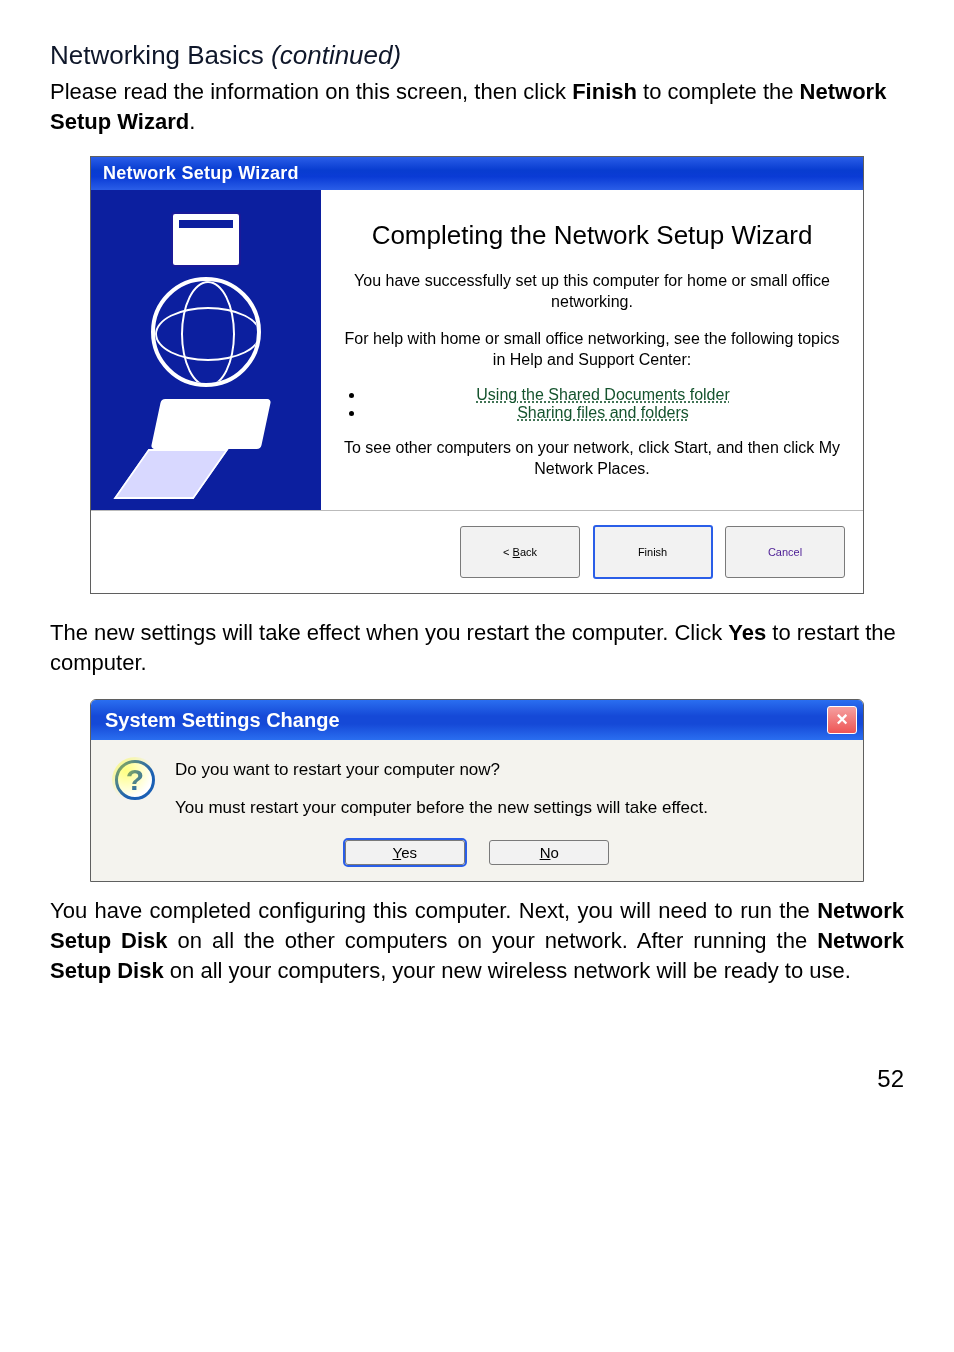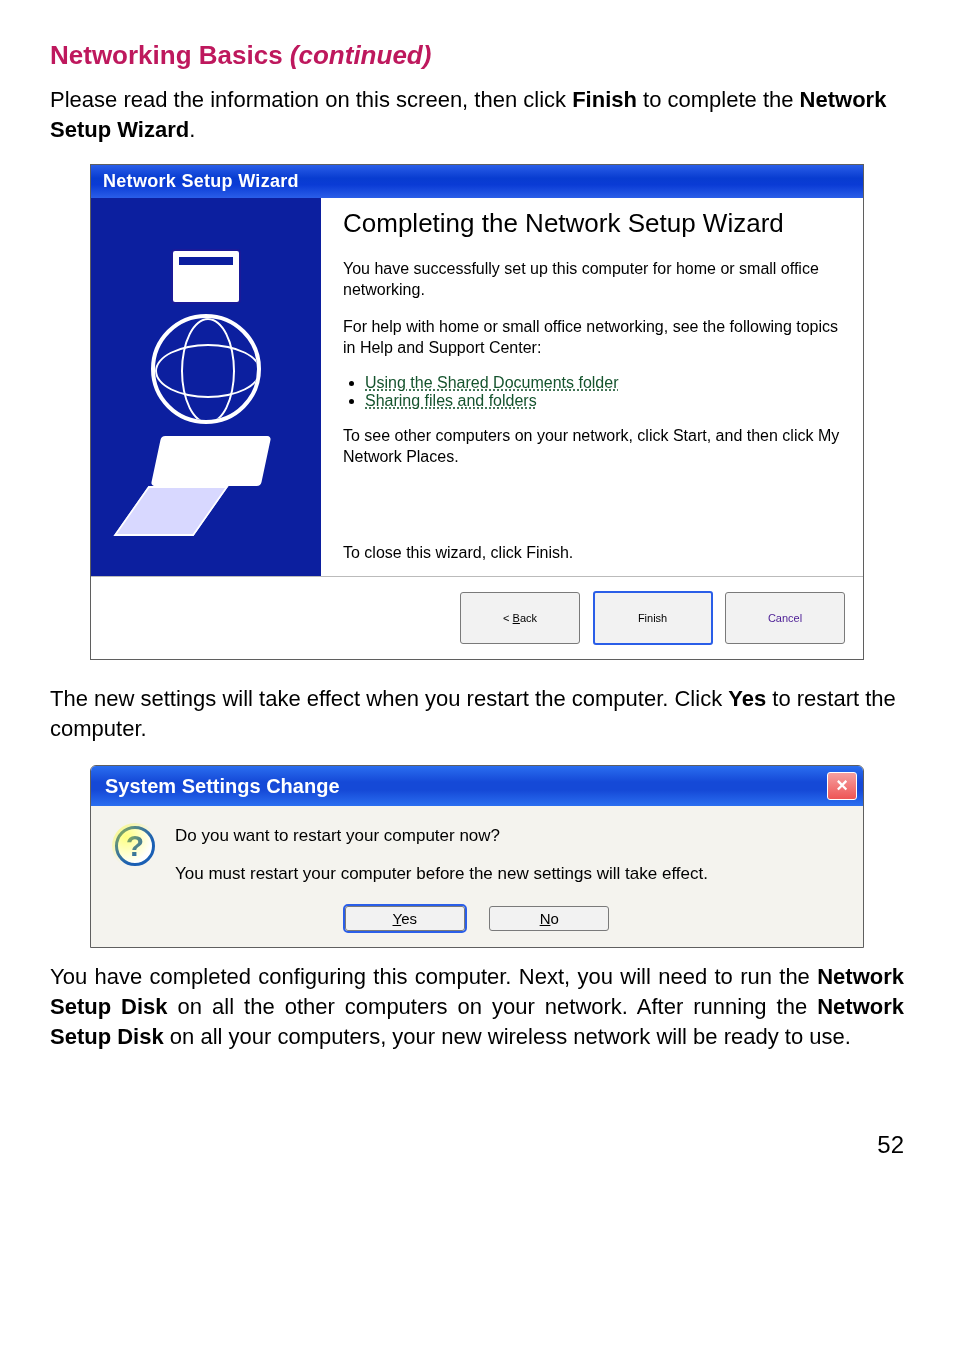--- a/index.html
+++ b/index.html
@@ -3,24 +3,24 @@
   <meta charset="utf-8">
   <style>
     * { margin: 0; padding: 0; box-sizing: border-box; }
     body {
       font-family: Arial, sans-serif;
       background: #fff;
       padding: 40px 50px;
       width: 954px;
     }
     .page-title {
-      color: #be185d;
+      color: #0f172a;
       font-size: 26px;
-      font-weight: bold;
-      margin-bottom: 14px;
+      font-weight: normal;
+      margin-bottom: 6px;
     }
     .page-title .continued { font-style: italic; }
     .body-text {
       font-size: 22px;
       color: #000;
       line-height: 1.35;
       margin-bottom: 20px;
     }
     .body-text.justify { text-align: justify; }
     .bold { font-weight: bold; }
@@ -110,24 +110,25 @@
     .bp-tray {
       position: absolute;
       bottom: -10px; left: -15px;
       width: 80px; height: 50px;
       background: #d8d8ff;
       border: 2px solid #fff;
       transform: skewX(-35deg);
     }
     .wizard-right {
       flex: 1;
-      padding: 11px 22px 14px 22px;
+      padding: 31px 22px 14px 22px;
       font-family: Tahoma, sans-serif;
       display: flex;
       flex-direction: column;
+      text-align: center;
     }
     .wizard-heading {
       font-size: 26px;
       font-weight: normal;
       font-family: "Franklin Gothic Medium", Tahoma, sans-serif;
       line-height: 1.15;
       margin-bottom: 20px;
     }
     .wizard-para {
       font-size: 16px;
@@ -282,21 +283,20 @@
     </div>
     <div class="wizard-right">
       <div class="wizard-heading">Completing the Network Setup Wizard</div>
       <div class="wizard-para">You have successfully set up this computer for home or small office networking.</div>
       <div class="wizard-para">For help with home or small office networking, see the following topics in Help and Support Center:</div>
       <ul class="wizard-list">
         <li><a href="#">Using the Shared Documents folder</a></li>
         <li><a href="#">Sharing files and folders</a></li>
       </ul>
       <div class="wizard-para">To see other computers on your network, click Start, and then click My Network Places.</div>
-      <div class="wizard-close-text">To close this wizard, click Finish.</div>
     </div>
   </div>
   <div class="wizard-buttons">
     <button class="wz-btn"><span>&lt; </span><span class="ul">B</span><span>ack</span></button>
     <button class="wz-btn focused">Finish</button>
     <button class="wz-btn" disabled="">Cancel</button>
   </div>
 </div>
 
 <p class="body-text">

